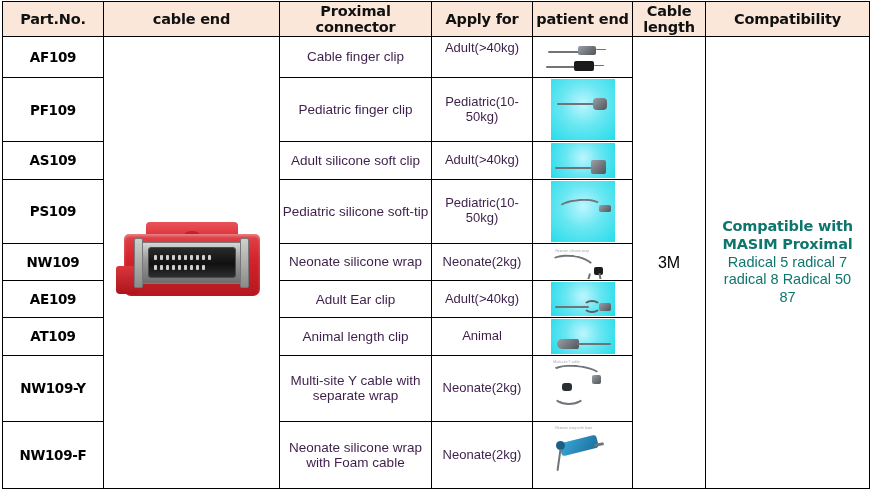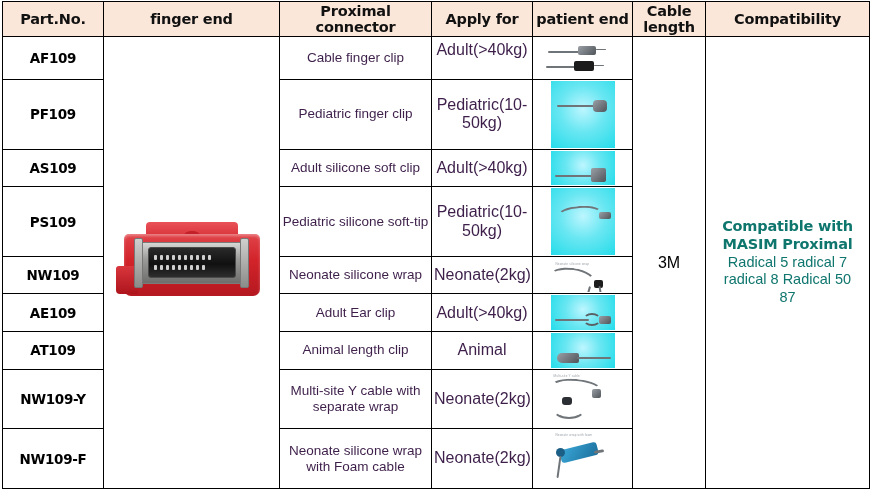--- a/index.html
+++ b/index.html
@@ -57,21 +57,21 @@
     font-family: "DejaVu Sans", sans-serif;
     letter-spacing: -0.3px;
   }
   td.proximal {
     font-size: 13.5px;
     color: #3d1f4a;
     line-height: 1.15;
     font-family: "Liberation Sans", sans-serif;
   }
   td.apply {
-    font-size: 16px;
+    font-size: 13px;
     color: #3d1f4a;
     line-height: 1.15;
     font-family: "Liberation Sans", sans-serif;
   }
   td.apply.topalign { vertical-align: top; padding-top: 4px; }
   td.cable {
     font-size: 16px;
     color: #000;
     font-family: "Liberation Sans", sans-serif;
   }
@@ -215,21 +215,21 @@
   .sgroup { position:absolute; }
 </style>
 </head>
 <body>
 
 <div id="sheet">
   <table class="spec">
     <thead>
       <tr>
         <th class="h-part">Part.No.</th>
-        <th class="h-device">finger end</th>
+        <th class="h-device">cable end</th>
         <th class="h-proximal">Proximal connector</th>
         <th class="h-apply">Apply for</th>
         <th class="h-patient">patient end</th>
         <th class="h-cable">Cable length</th>
         <th class="h-compat">Compatibility</th>
       </tr>
     </thead>
     <tbody>
 
       <tr>

